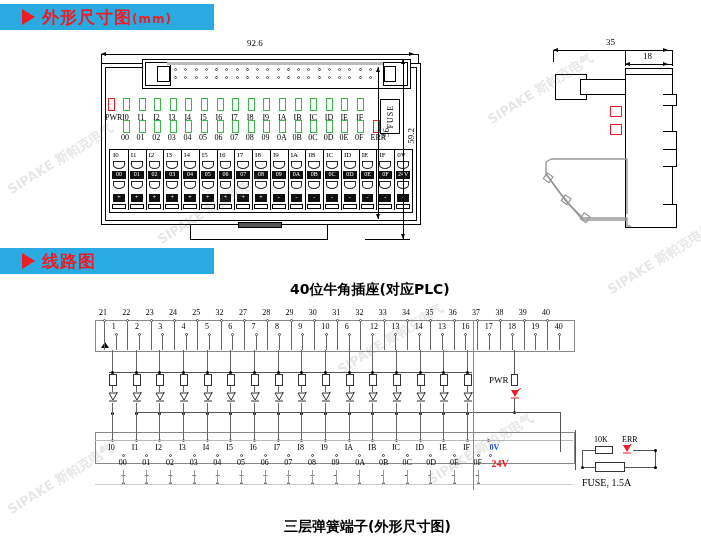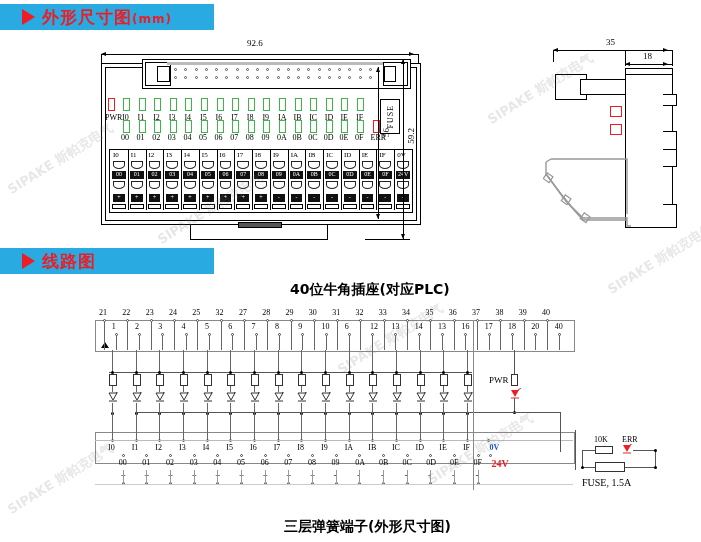--- a/index.html
+++ b/index.html
@@ -594,21 +594,21 @@
       <div class="pin-stub" style="left:393.7317073170732px;top:36px;height:14px;"></div>
       <div class="pnum" style="left:400.390243902439px;top:8px;">38</div>
       <div class="pin-circ" style="left:404.390243902439px;top:19px;"></div>
       <div class="pin-stub" style="left:405.390243902439px;top:22px;height:28px;"></div>
       <div class="pnum" style="left:413.0487804878049px;top:22px;">18</div>
       <div class="pin-circ" style="left:416.0487804878049px;top:33px;"></div>
       <div class="pin-stub" style="left:417.0487804878049px;top:36px;height:14px;"></div>
       <div class="pnum" style="left:423.7073170731707px;top:8px;">39</div>
       <div class="pin-circ" style="left:427.7073170731707px;top:19px;"></div>
       <div class="pin-stub" style="left:428.7073170731707px;top:22px;height:28px;"></div>
-      <div class="pnum" style="left:436.3658536585366px;top:22px;">20</div>
+      <div class="pnum" style="left:436.3658536585366px;top:22px;">19</div>
       <div class="pin-circ" style="left:439.3658536585366px;top:33px;"></div>
       <div class="pin-stub" style="left:440.3658536585366px;top:36px;height:14px;"></div>
       <div class="pnum" style="left:447.0243902439024px;top:8px;">40</div>
       <div class="pin-circ" style="left:451.0243902439024px;top:19px;"></div>
       <div class="pin-stub" style="left:452.0243902439024px;top:22px;height:28px;"></div>
       <div class="pnum" style="left:459.6829268292683px;top:22px;">40</div>
       <div class="pin-circ" style="left:462.6829268292683px;top:33px;"></div>
       <div class="pin-stub" style="left:463.6829268292683px;top:36px;height:14px;"></div>
     </div>
 

